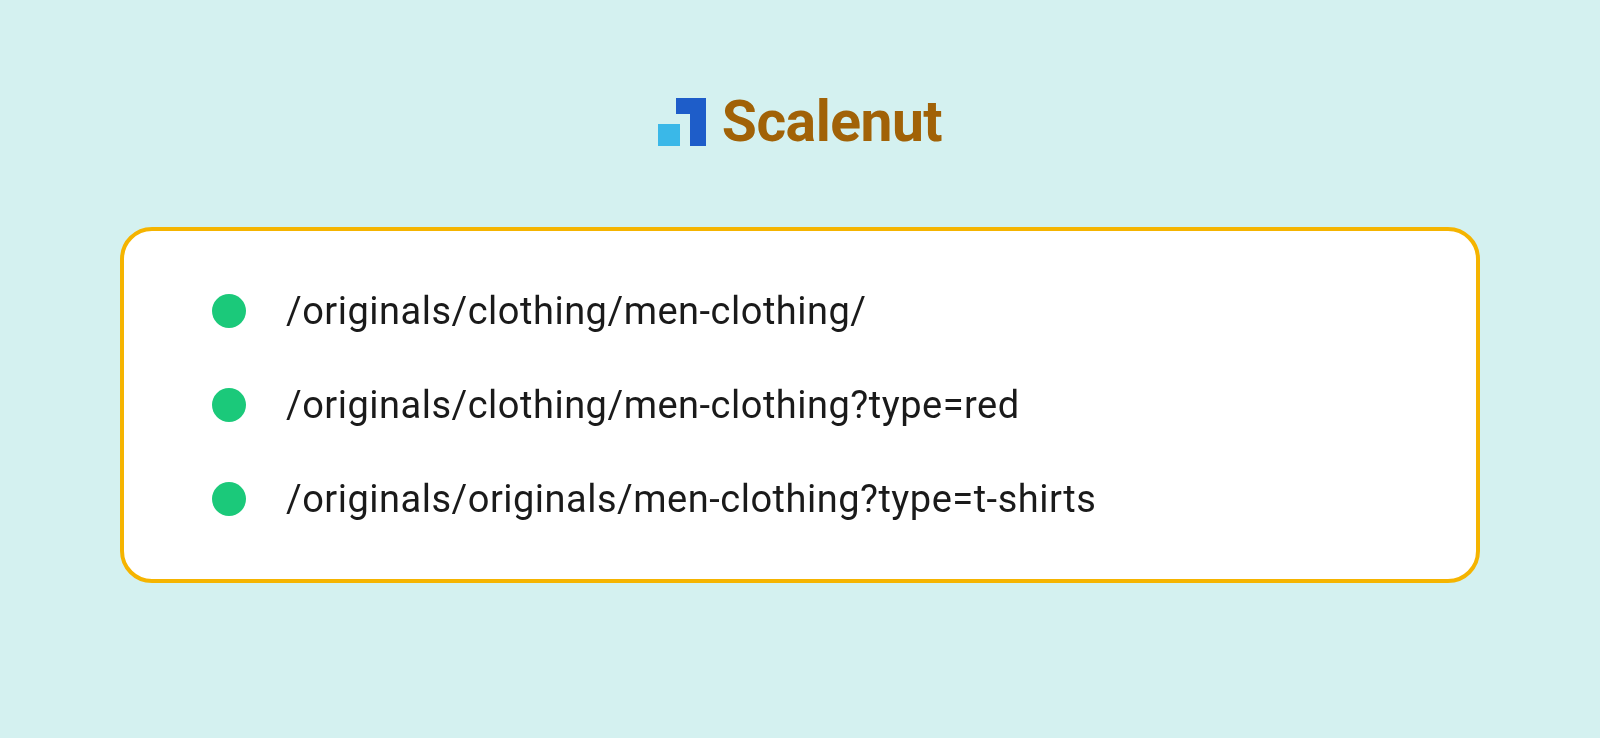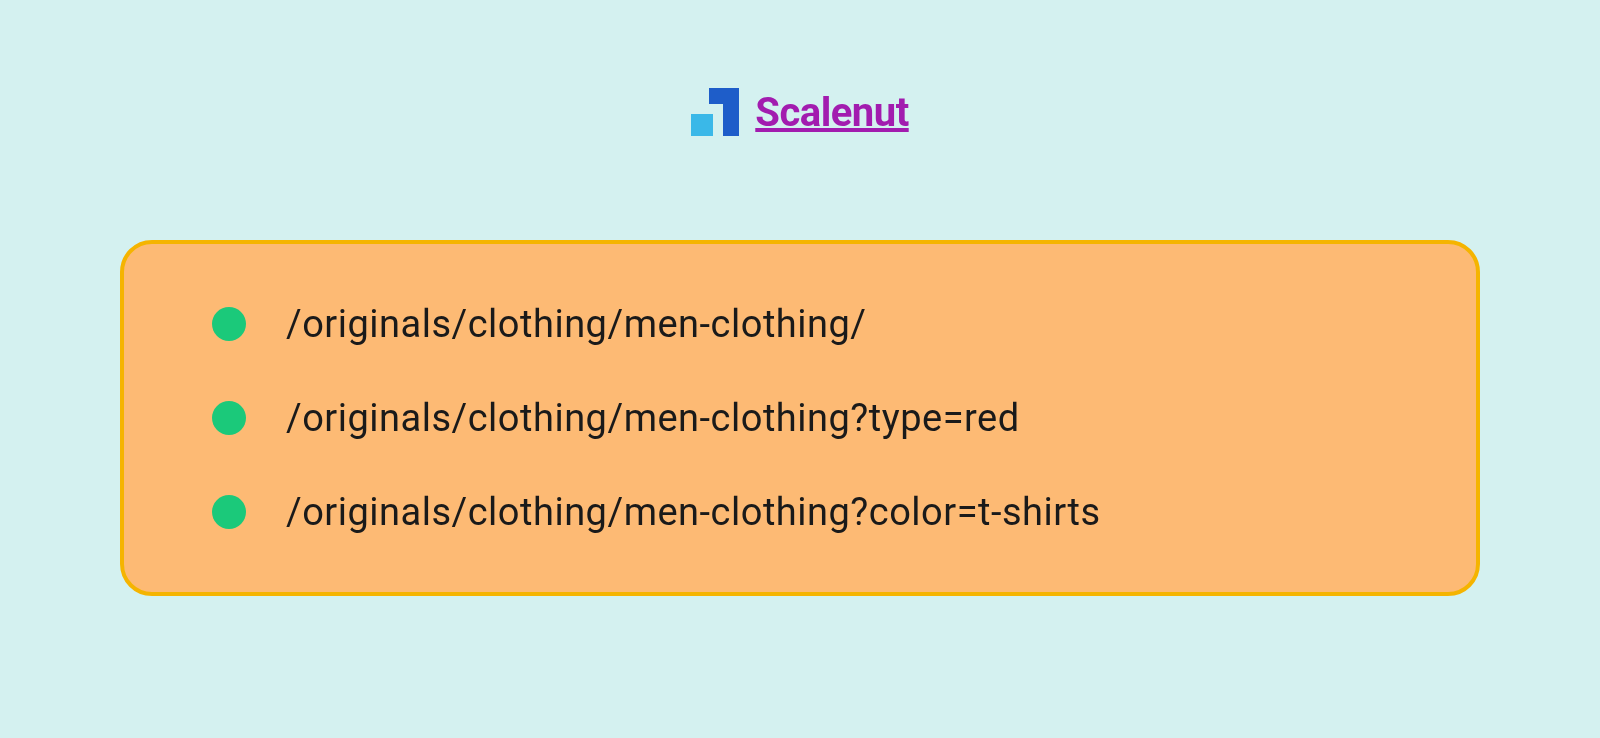--- a/index.html
+++ b/index.html
@@ -46,33 +46,31 @@
     }
     .logo-mark .blue-light {
       position: absolute;
       bottom: 0;
       left: 0;
       width: 22px;
       height: 22px;
       background-color: #3ab8e8;
     }
     .logo-text {
-      font-size: 40px;
+      font-size: 57px;
       font-weight: 700;
-      color: #a21caf;
+      color: #a16207;
       letter-spacing: -0.5px;
-      text-decoration: underline;
     }
     .card {
       width: 1360px;
-      background-color: #fdba74;
+      background-color: #ffffff;
       border: 4px solid #f5b400;
       border-radius: 32px;
       padding: 58px 70px 58px 88px;
-      margin-top: 32px;
     }
     .list-item {
       display: flex;
       align-items: center;
       gap: 40px;
       margin-bottom: 50px;
     }
     .list-item:last-child {
       margin-bottom: 0;
     }
@@ -105,15 +103,15 @@
   <div class="list-item">
     <div class="bullet"></div>
     <div class="item-text">/originals/clothing/men-clothing/</div>
   </div>
   <div class="list-item">
     <div class="bullet"></div>
     <div class="item-text">/originals/clothing/men-clothing?type=red</div>
   </div>
   <div class="list-item">
     <div class="bullet"></div>
-    <div class="item-text">/originals/clothing/men-clothing?color=t-shirts</div>
+    <div class="item-text">/originals/originals/men-clothing?type=t-shirts</div>
   </div>
 </div>
 
 </body></html>

